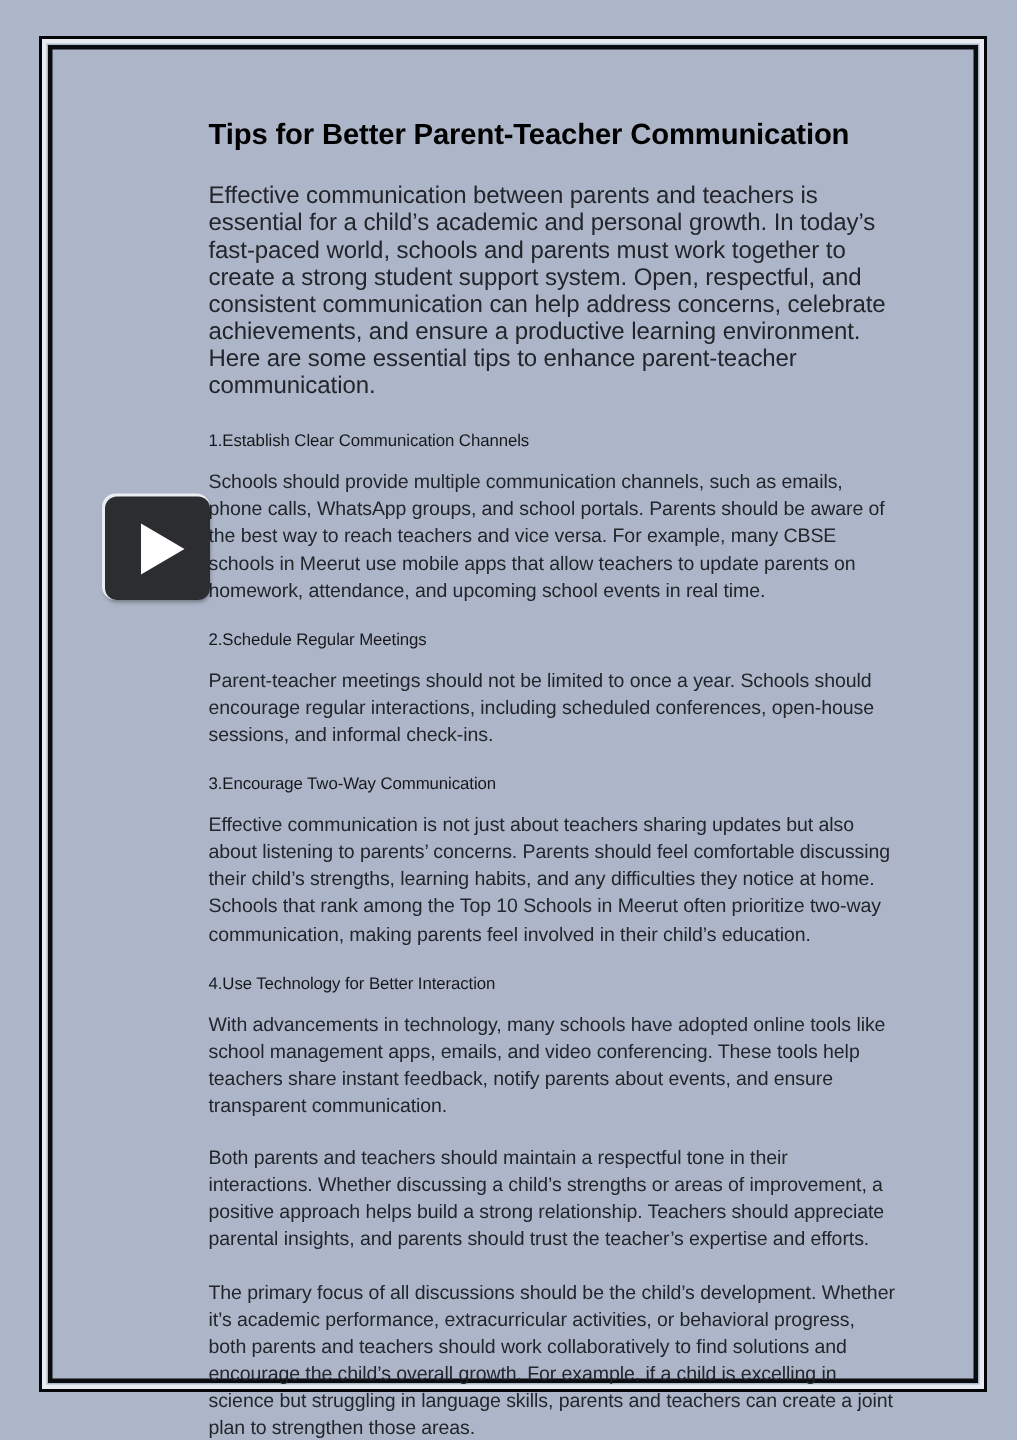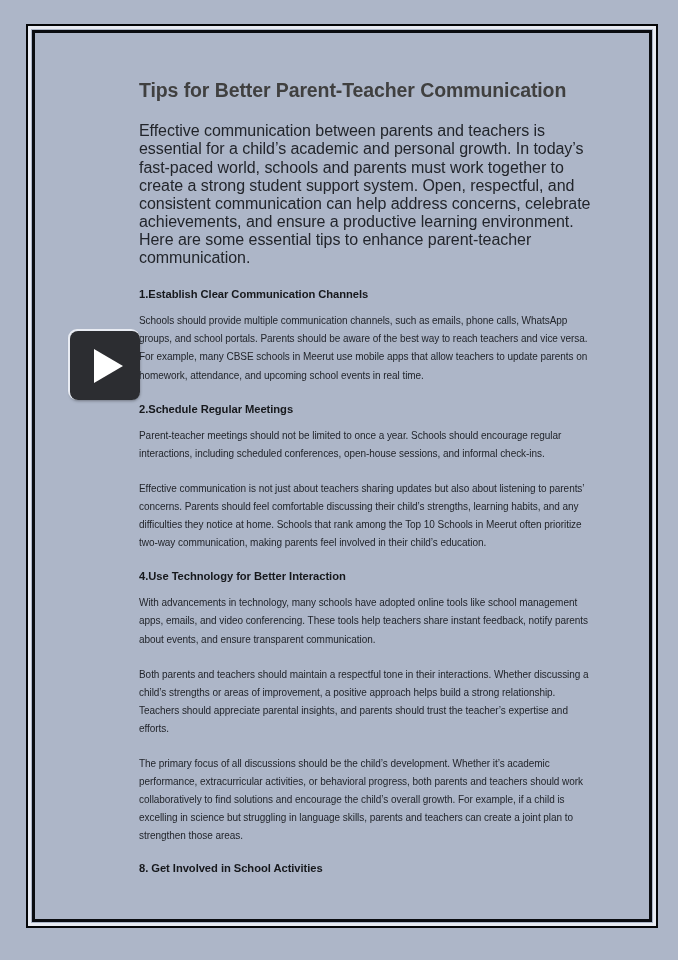--- a/index.html
+++ b/index.html
@@ -64,34 +64,34 @@
     width: 458px;
     color: #1a1c20;
   }
 
   .doc-title {
     font-size: 19.5px;
     font-weight: bold;
     line-height: 1.25;
     letter-spacing: -0.1px;
     margin: 0 0 20px 0;
-    color: #404040;
+    color: #000000;
   }
 
   .doc-heading {
     font-size: 11.2px;
-    font-weight: bold;
+    font-weight: normal;
     line-height: 1.35;
     margin: 0 0 10px 0;
     color: #16181c;
     letter-spacing: -0.05px;
   }
 
   .doc-para {
-    font-size: 10px;
+    font-size: 13px;
     line-height: 18.1px;
     margin: 0 0 17px 0;
     color: #22252b;
     letter-spacing: -0.05px;
   }
   .doc-para.tight { margin-bottom: 15px; }
 
   .doc-intro {
     font-size: 16px;
     line-height: 18.1px;
@@ -138,20 +138,21 @@
     <h1 class="doc-title">Tips for Better Parent-Teacher Communication</h1>
 
     <p class="doc-intro">Effective communication between parents and teachers is essential for a child’s academic and personal growth. In today’s fast-paced world, schools and parents must work together to create a strong student support system. Open, respectful, and consistent communication can help address concerns, celebrate achievements, and ensure a productive learning environment. Here are some essential tips to enhance parent-teacher communication.</p>
 
     <h2 class="doc-heading">1.Establish Clear Communication Channels</h2>
     <p class="doc-para">Schools should provide multiple communication channels, such as emails, phone calls, WhatsApp groups, and school portals. Parents should be aware of the best way to reach teachers and vice versa. For example, many CBSE schools in Meerut use mobile apps that allow teachers to update parents on homework, attendance, and upcoming school events in real time.</p>
 
     <h2 class="doc-heading">2.Schedule Regular Meetings</h2>
     <p class="doc-para">Parent-teacher meetings should not be limited to once a year. Schools should encourage regular interactions, including scheduled conferences, open-house sessions, and informal check-ins.</p>
 
+    <h2 class="doc-heading">3.Encourage Two-Way Communication</h2>
     <p class="doc-para">Effective communication is not just about teachers sharing updates but also about listening to parents’ concerns. Parents should feel comfortable discussing their child’s strengths, learning habits, and any difficulties they notice at home. Schools that rank among the Top 10 Schools in Meerut often prioritize two-way communication, making parents feel involved in their child’s education.</p>
 
     <h2 class="doc-heading">4.Use Technology for Better Interaction</h2>
     <p class="doc-para">With advancements in technology, many schools have adopted online tools like school management apps, emails, and video conferencing. These tools help teachers share instant feedback, notify parents about events, and ensure transparent communication.</p>
 
     <p class="doc-para">Both parents and teachers should maintain a respectful tone in their interactions. Whether discussing a child’s strengths or areas of improvement, a positive approach helps build a strong relationship. Teachers should appreciate parental insights, and parents should trust the teacher’s expertise and efforts.</p>
 
     <p class="doc-para tight">The primary focus of all discussions should be the child’s development. Whether it’s academic performance, extracurricular activities, or behavioral progress, both parents and teachers should work collaboratively to find solutions and encourage the child’s overall growth. For example, if a child is excelling in science but struggling in language skills, parents and teachers can create a joint plan to strengthen those areas.</p>
 
     <h2 class="doc-heading">8. Get Involved in School Activities</h2>

